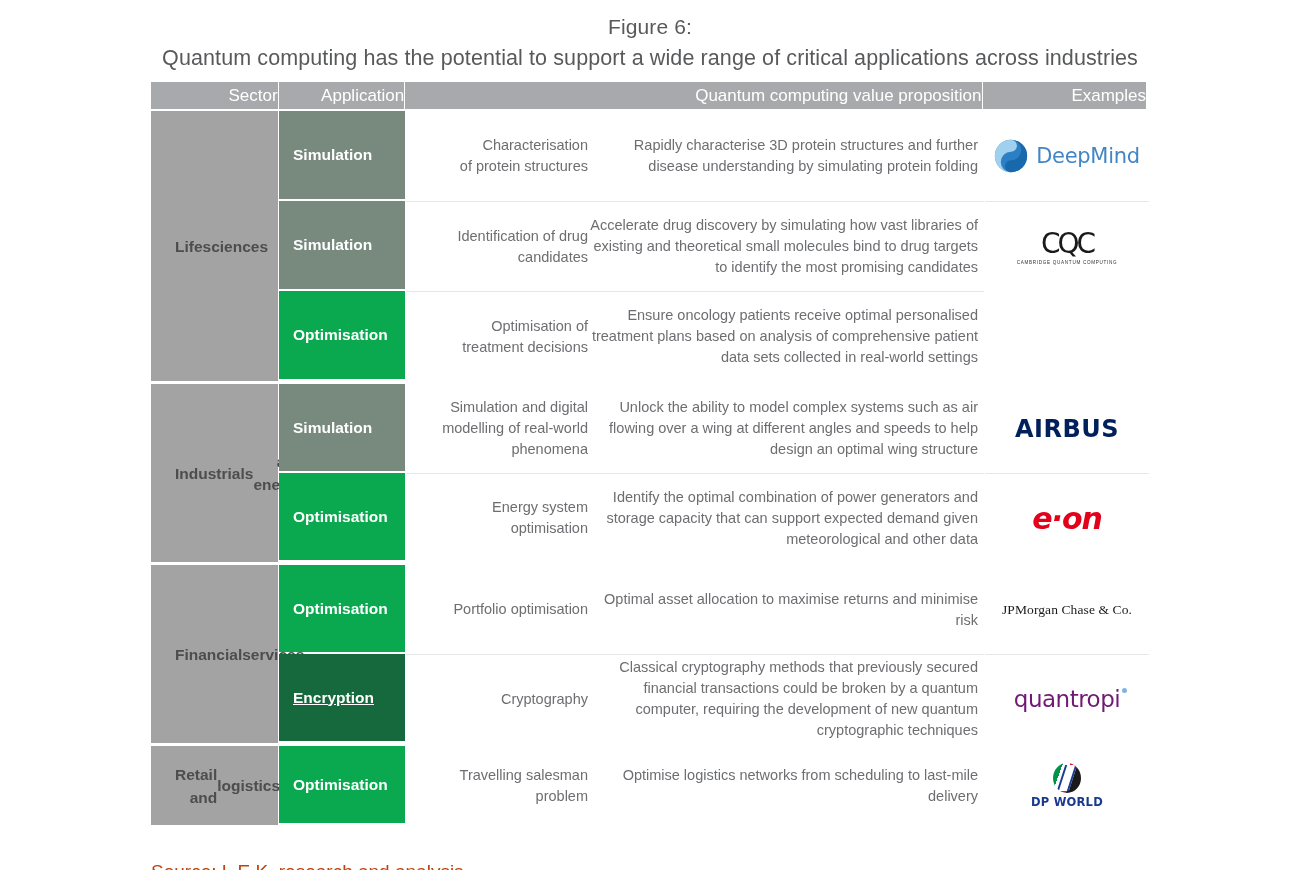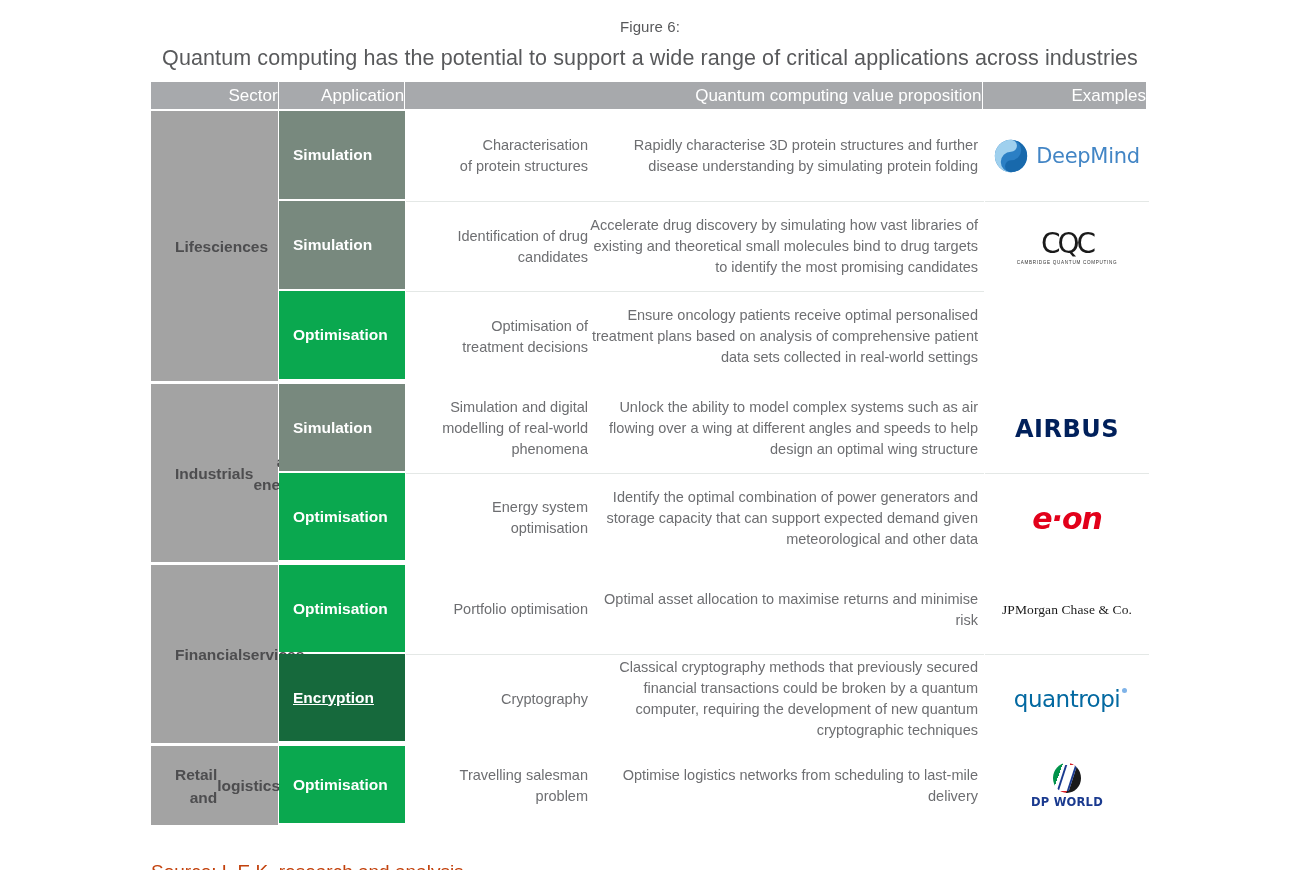--- a/index.html
+++ b/index.html
@@ -23,21 +23,21 @@
   
   .title-block {
     padding-top: 12px;
     text-align: center;
   }
   .fig-label, .fig-title {
     color: #58595b;
     font-weight: 400;
     letter-spacing: 0.1px;
   }
-  .fig-label { font-size: 15px; line-height: 30px; }
+  .fig-label { font-size: 21px; line-height: 30px; }
   .fig-title { font-size: 21.5px; line-height: 32px; }
 
   
   .table-wrap {
     position: absolute;
     left: 151px;
     top: 82px;
     width: 995px;
     text-align: right;
   }
@@ -215,21 +215,21 @@
     font-size: 13.5px;
     color: #1a1a1a;
     font-family: "Liberation Serif", serif;
     white-space: nowrap;
     letter-spacing: 0.1px;
   }
 
   
   .quantropi {
     font-size: 23px;
-    color: #0369a1;
+    color: #701a75;
     font-family: "DejaVu Sans", sans-serif;
     letter-spacing: -0.5px;
     position: relative;
   }
   .q-dot {
     position: absolute;
     right: -7px; top: 2px;
     width: 5px; height: 5px;
     border-radius: 50%;
     background: #7fb3e8;

